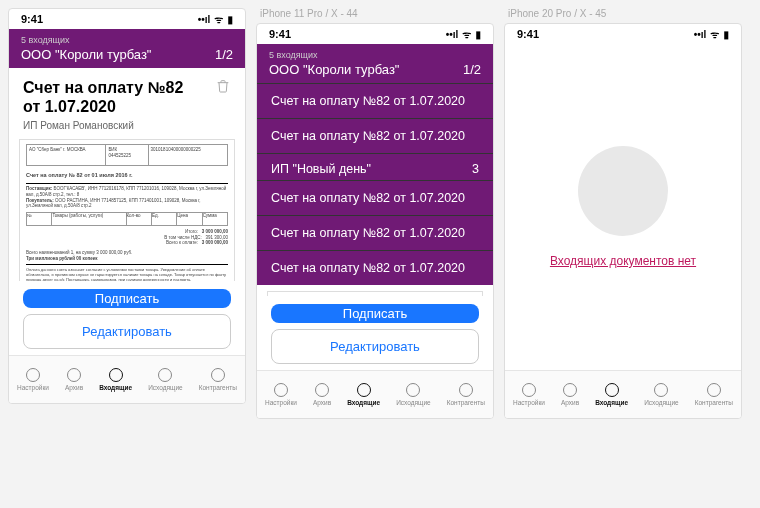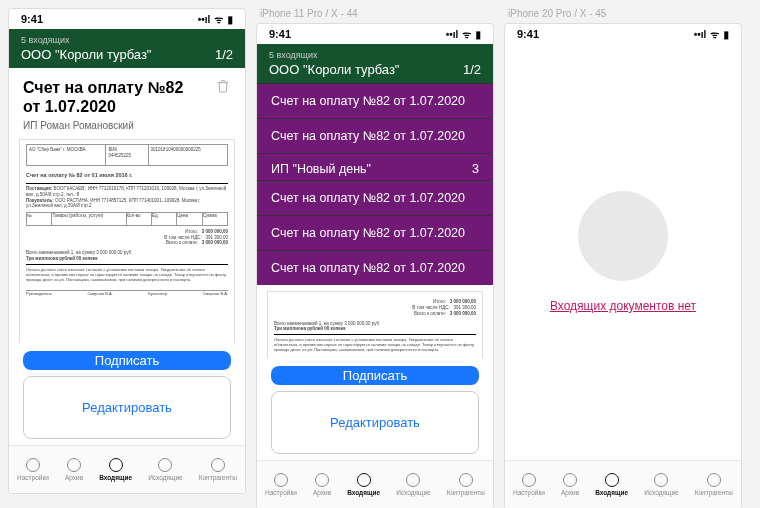--- a/index.html
+++ b/index.html
@@ -13,41 +13,41 @@
   }
   .frame-row { display: flex; gap: 10px; padding: 8px; }
   .frame-label {
     font-size: 10px;
     color: #aaa;
     margin-bottom: 4px;
     padding-left: 4px;
   }
   .phone {
     width: 238px;
-    height: 486px;
+    height: 396px;
     background: #fff;
     border: 1px solid #ddd;
     border-radius: 4px;
     display: flex;
     flex-direction: column;
     overflow: hidden;
     position: relative;
   }
   .status-bar {
     height: 20px;
     display: flex;
     justify-content: space-between;
     align-items: center;
     padding: 0 12px;
     font-size: 11px;
     font-weight: 600;
   }
   .status-right { display: flex; gap: 4px; align-items: center; font-size:10px; }
   .header-dark {
-    background: #14532d;
+    background: #701a75;
     color: #fff;
     padding: 6px 12px;
   }
   .header-top {
     display: flex;
     justify-content: space-between;
     font-size: 9px;
     color: #ccc;
     margin-bottom: 2px;
   }
@@ -128,21 +128,21 @@
     padding:2px;
     border-radius:8px;
     font-size:13px;
     font-weight:500;
   }
   .btn-secondary {
     margin: 0 14px 6px;
     border:1px solid #ccc;
     color:#1976ff;
     text-align:center;
-    padding:23px;
+    padding:9px;
     border-radius:8px;
     font-size:13px;
   }
   .tabbar {
     height: 48px;
     border-top:1px solid #e5e5e5;
     display:flex;
     justify-content: space-around;
     align-items:center;
     background:#fafafa;

